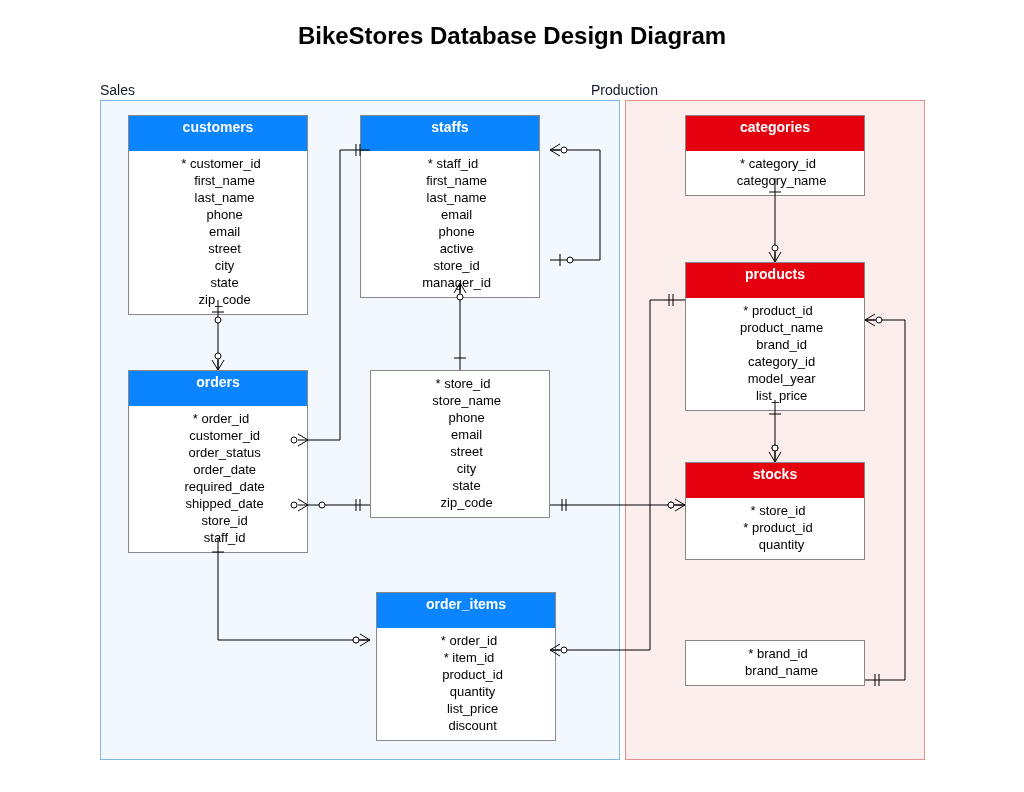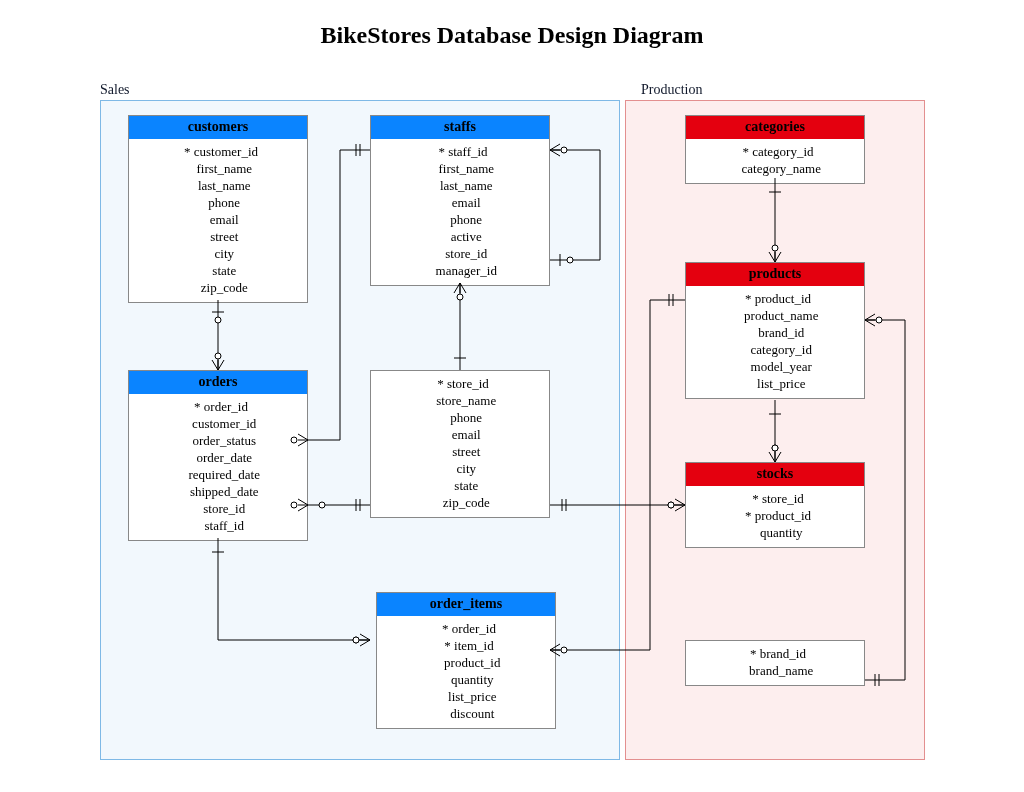--- a/index.html
+++ b/index.html
@@ -9,21 +9,20 @@
     height: 792px;
     background: #fff;
     font-family: Arial, Helvetica, sans-serif;
     overflow: hidden;
     color: #000;
   }
   .canvas {
     position: relative;
     width: 1024px;
     height: 792px;
-    font-family: Liberation Serif, serif;
   }
   .title {
     position: absolute;
     left: 0; right: 0;
     top: 22px;
     text-align: center;
     font-weight: 700;
     font-size: 24px;
   }
   .schema-label {
@@ -54,22 +53,22 @@
     width: 180px;
     border: 1px solid #888;
     background: #fff;
     box-sizing: border-box;
     box-shadow: 0 0 0 0 #0000;
   }
   .table-header {
     text-align: center;
     font-weight: 700;
     font-size: 14px;
-    padding: 3px 0 4px 0;
-    color: #000000;
+    padding: 3px 0 16px 0;
+    color: #ffffff;
   }
   .hdr-blue { background: #0a84ff; }
   .hdr-red  { background: #e4000f; }
   .col {
     font-size: 13px;
     line-height: 17px;
     padding: 0 6px 0 12px;
     white-space: pre;
   }
   .cols { padding: 4px 0 6px 0; text-align: center; }
@@ -85,41 +84,41 @@
   }
 </style>
 </head>
 <body>
 
 <div class="canvas">
 
   <div class="title">BikeStores Database Design Diagram</div>
 
   <div class="schema-label" style="left:100px;top:82px;">Sales</div>
-  <div class="schema-label" style="left:641px;top:82px;">Production</div>
+  <div class="schema-label" style="left:591px;top:82px;">Production</div>
 
   <div class="schema-box schema-sales"></div>
   <div class="schema-box schema-prod"></div>
 
   <div class="table" style="left:128px;top:115px;">
     <div class="table-header hdr-blue">customers</div>
     <div class="cols" id="cols-customers">
         <div class="col">* customer_id</div>
         <div class="col">  first_name</div>
         <div class="col">  last_name</div>
         <div class="col">  phone</div>
         <div class="col">  email</div>
         <div class="col">  street</div>
         <div class="col">  city</div>
         <div class="col">  state</div>
         <div class="col">  zip_code</div>
       </div>
   </div>
 
-  <div class="table" style="left:370px;top:115px;">
+  <div class="table" style="left:360px;top:115px;">
     <div class="table-header hdr-blue">staffs</div>
     <div class="cols" id="cols-staffs">
         <div class="col">* staff_id</div>
         <div class="col">  first_name</div>
         <div class="col">  last_name</div>
         <div class="col">  email</div>
         <div class="col">  phone</div>
         <div class="col">  active</div>
         <div class="col">  store_id</div>
         <div class="col">  manager_id</div>

